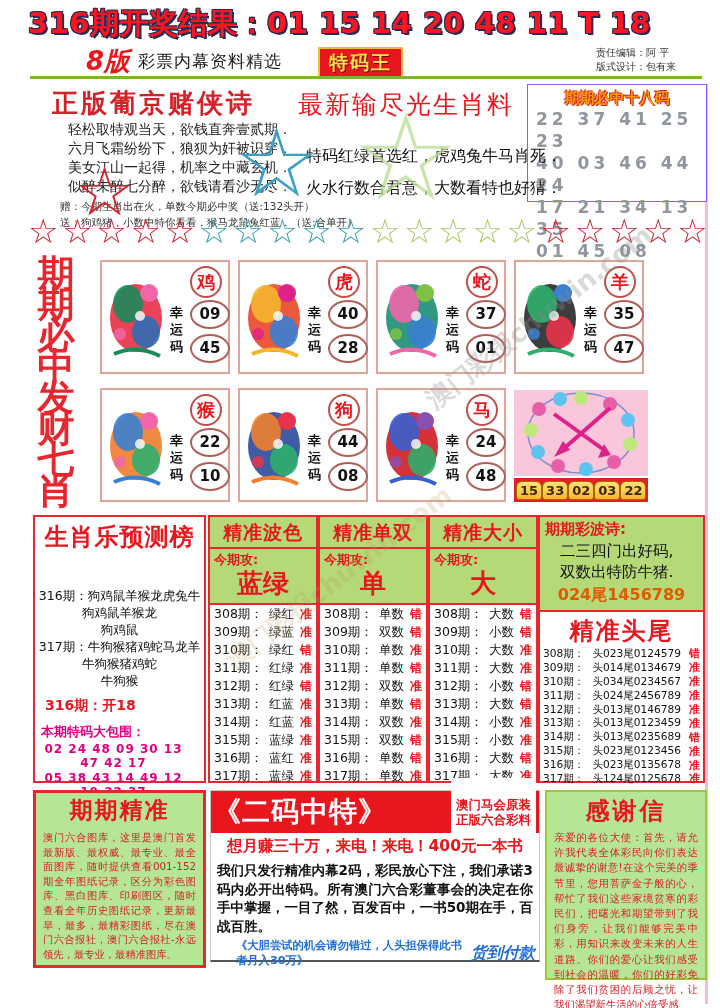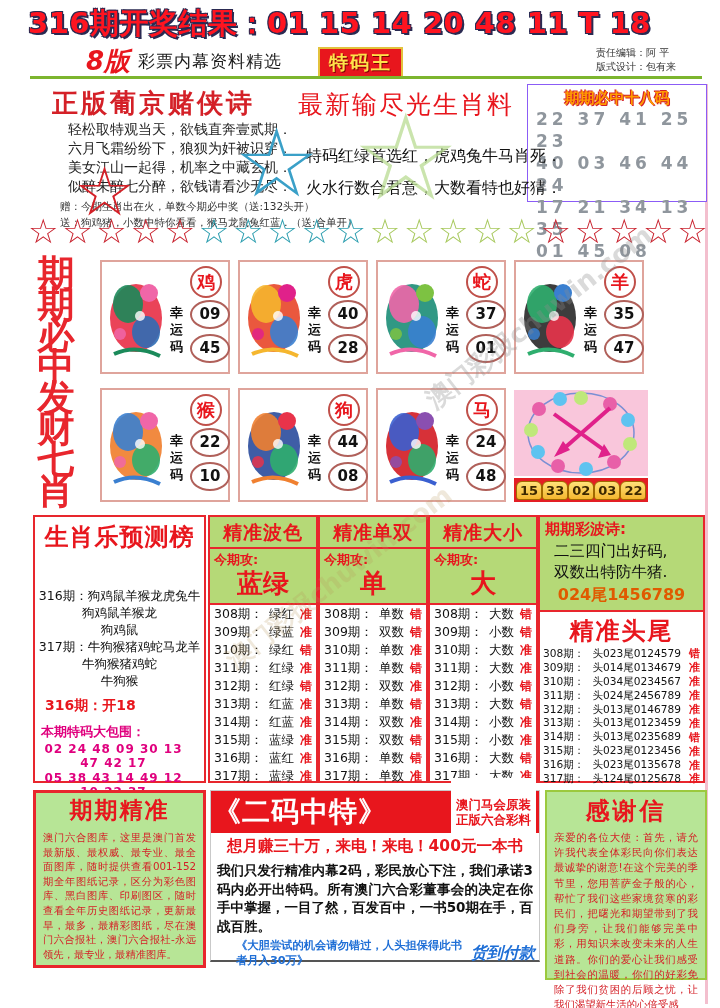--- a/index.html
+++ b/index.html
@@ -69,21 +69,21 @@
   .col-atk{height:54px;background:#b5d977;border-bottom:2px solid #e8262d;}
   .col-atk .lab{font-size:13px;font-weight:bold;color:#e8161d;padding:2px 0 0 4px;}
   .col-atk .word{text-align:center;font-size:26px;font-weight:bold;color:#e8161d;line-height:28px;}
   .rowline{display:flex;justify-content:space-between;align-items:center;height:18.1px;
            padding:0 4px;font-size:12.5px;color:#111;}
   .rowline .mk{color:#e8161d;font-weight:bold;font-size:12px;}
   .rcol{left:538px;top:515px;width:167px;height:268px;position:absolute;box-sizing:border-box;
         border:2px solid #e8262d;background:#fff;}
   .rcol .poet{background:#b5d977;border-bottom:2px solid #e8262d;height:93px;}
   .rcol .poet .t{font-size:15px;font-weight:bold;color:#e8161d;padding:3px 0 2px 5px;}
-  .rcol .poet .l{font-size:15.5px;color:#111;line-height:21px;padding-left:14px;}
+  .rcol .poet .l{font-size:15.5px;color:#111;line-height:21px;padding-left:20px;}
   .rcol .poet .c{text-align:center;font-size:16px;font-weight:bold;color:#e05a00;margin-top:2px;}
   .rcol .tw-t{text-align:center;font-size:24px;font-weight:bold;color:#e8161d;margin-top:3px;letter-spacing:2px;}
   .tw-row{display:flex;justify-content:space-between;align-items:center;height:13.9px;
           padding:0 3px;font-size:10.6px;color:#111;}
   .tw-row .mk{color:#e8161d;font-weight:bold;font-size:11px;}
   
   .bot-left{left:33px;top:790px;width:173px;height:178px;background:#b7e596;border:3px solid #e8262d;box-sizing:border-box;}
   .bot-left .t{text-align:center;font-size:23px;font-weight:bold;color:#e8161d;margin-top:2px;letter-spacing:2px;}
   .bot-left .b{margin:4px 7px 0 7px;font-size:10.3px;color:#d42027;line-height:14.6px;text-align:justify;}
   .bot-mid{left:210px;top:790px;width:330px;height:172px;background:#fff;border:1px solid #c9c9c9;

